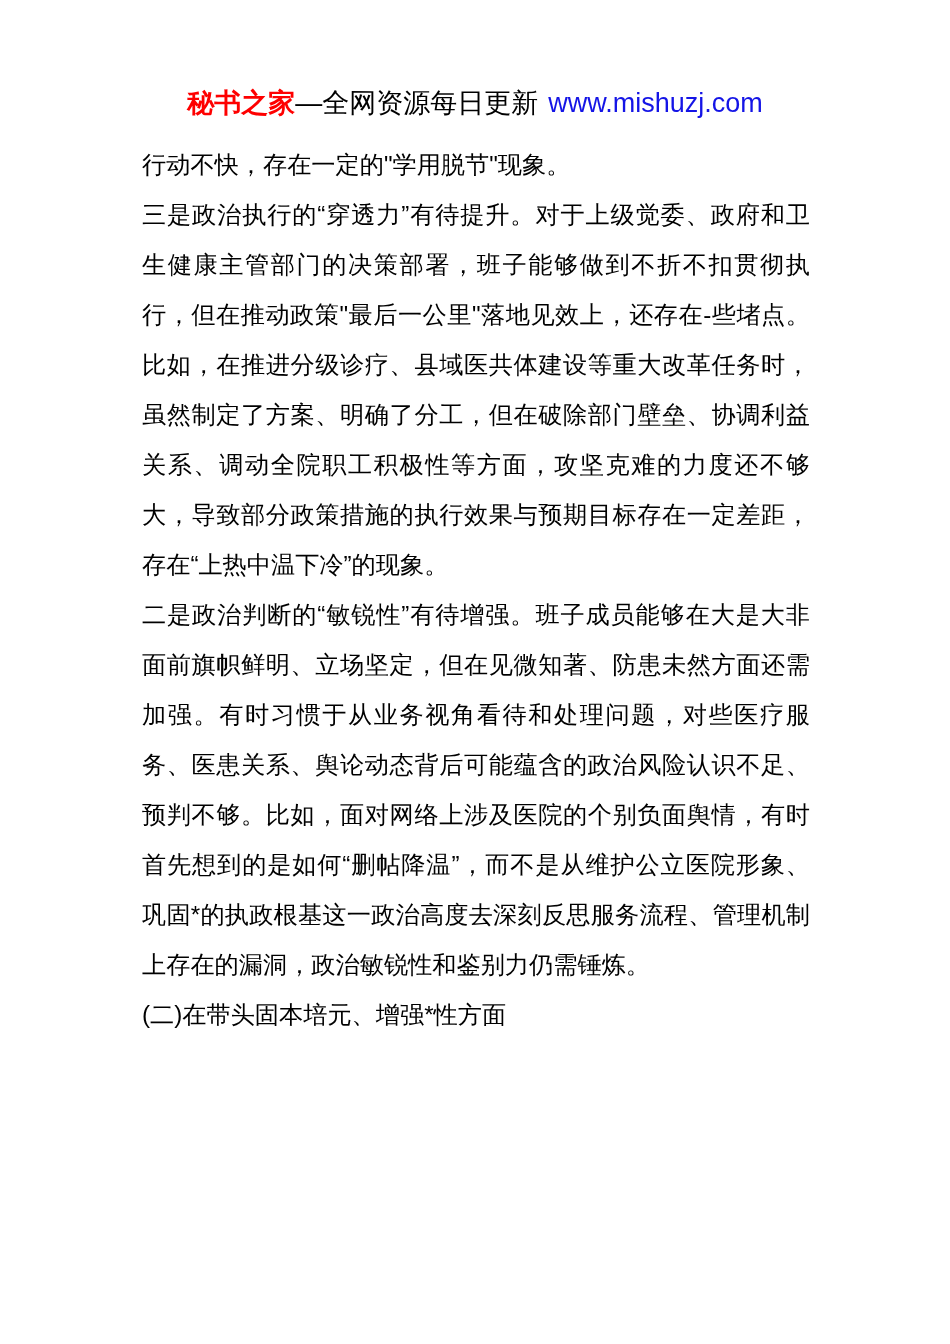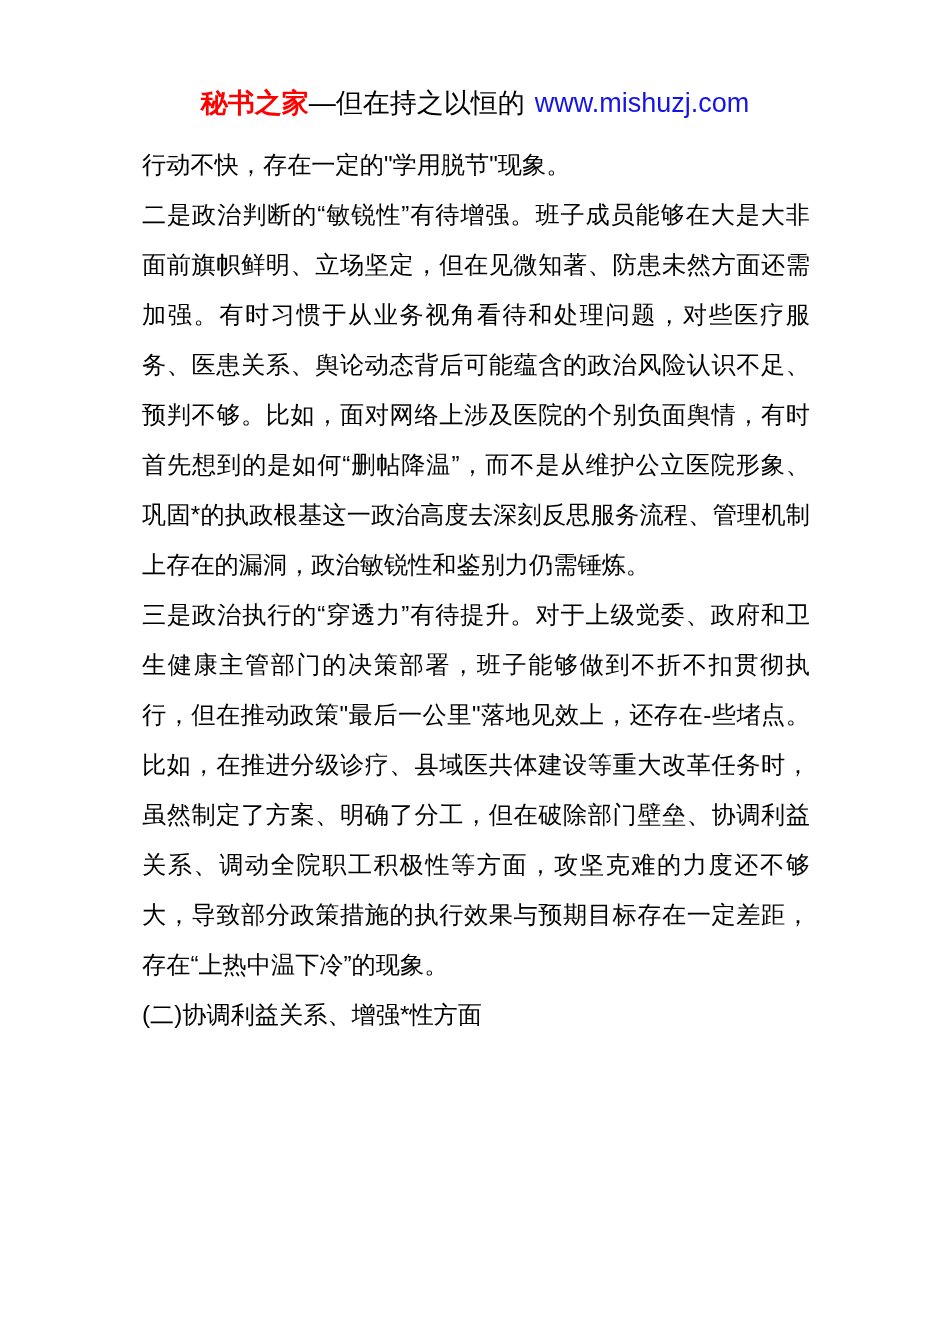--- a/index.html
+++ b/index.html
@@ -55,22 +55,22 @@
     text-justify: inter-character;
     word-break: break-all;
     overflow-wrap: anywhere;
   }
 </style>
 </head>
 <body>
 
 <div class="page">
   <div class="header">
-    <span class="brand">秘书之家</span><span class="tagline">—但在持之以恒的</span><span class="url">www.mishuzj.com</span>
+    <span class="brand">秘书之家</span><span class="tagline">—全网资源每日更新</span><span class="url">www.mishuzj.com</span>
   </div>
 
   <div class="content">
     <p class="para">行动不快，存在一定的"学用脱节"现象。</p>
+    <p class="para">三是政治执行的“穿透力”有待提升。对于上级觉委、政府和卫生健康主管部门的决策部署，班子能够做到不折不扣贯彻执行，但在推动政策"最后一公里"落地见效上，还存在-些堵点。比如，在推进分级诊疗、县域医共体建设等重大改革任务时，虽然制定了方案、明确了分工，但在破除部门壁垒、协调利益关系、调动全院职工积极性等方面，攻坚克难的力度还不够大，导致部分政策措施的执行效果与预期目标存在一定差距，存在“上热中温下冷”的现象。</p>
     <p class="para">二是政治判断的“敏锐性”有待增强。班子成员能够在大是大非面前旗帜鲜明、立场坚定，但在见微知著、防患未然方面还需加强。有时习惯于从业务视角看待和处理问题，对些医疗服务、医患关系、舆论动态背后可能蕴含的政治风险认识不足、预判不够。比如，面对网络上涉及医院的个别负面舆情，有时首先想到的是如何“删帖降温”，而不是从维护公立医院形象、巩固*的执政根基这一政治高度去深刻反思服务流程、管理机制上存在的漏洞，政治敏锐性和鉴别力仍需锤炼。</p>
-    <p class="para">三是政治执行的“穿透力”有待提升。对于上级觉委、政府和卫生健康主管部门的决策部署，班子能够做到不折不扣贯彻执行，但在推动政策"最后一公里"落地见效上，还存在-些堵点。比如，在推进分级诊疗、县域医共体建设等重大改革任务时，虽然制定了方案、明确了分工，但在破除部门壁垒、协调利益关系、调动全院职工积极性等方面，攻坚克难的力度还不够大，导致部分政策措施的执行效果与预期目标存在一定差距，存在“上热中温下冷”的现象。</p>
-    <p class="para">(二)协调利益关系、增强*性方面</p>
+    <p class="para">(二)在带头固本培元、增强*性方面</p>
   </div>
 </div>
 
 </body></html>

